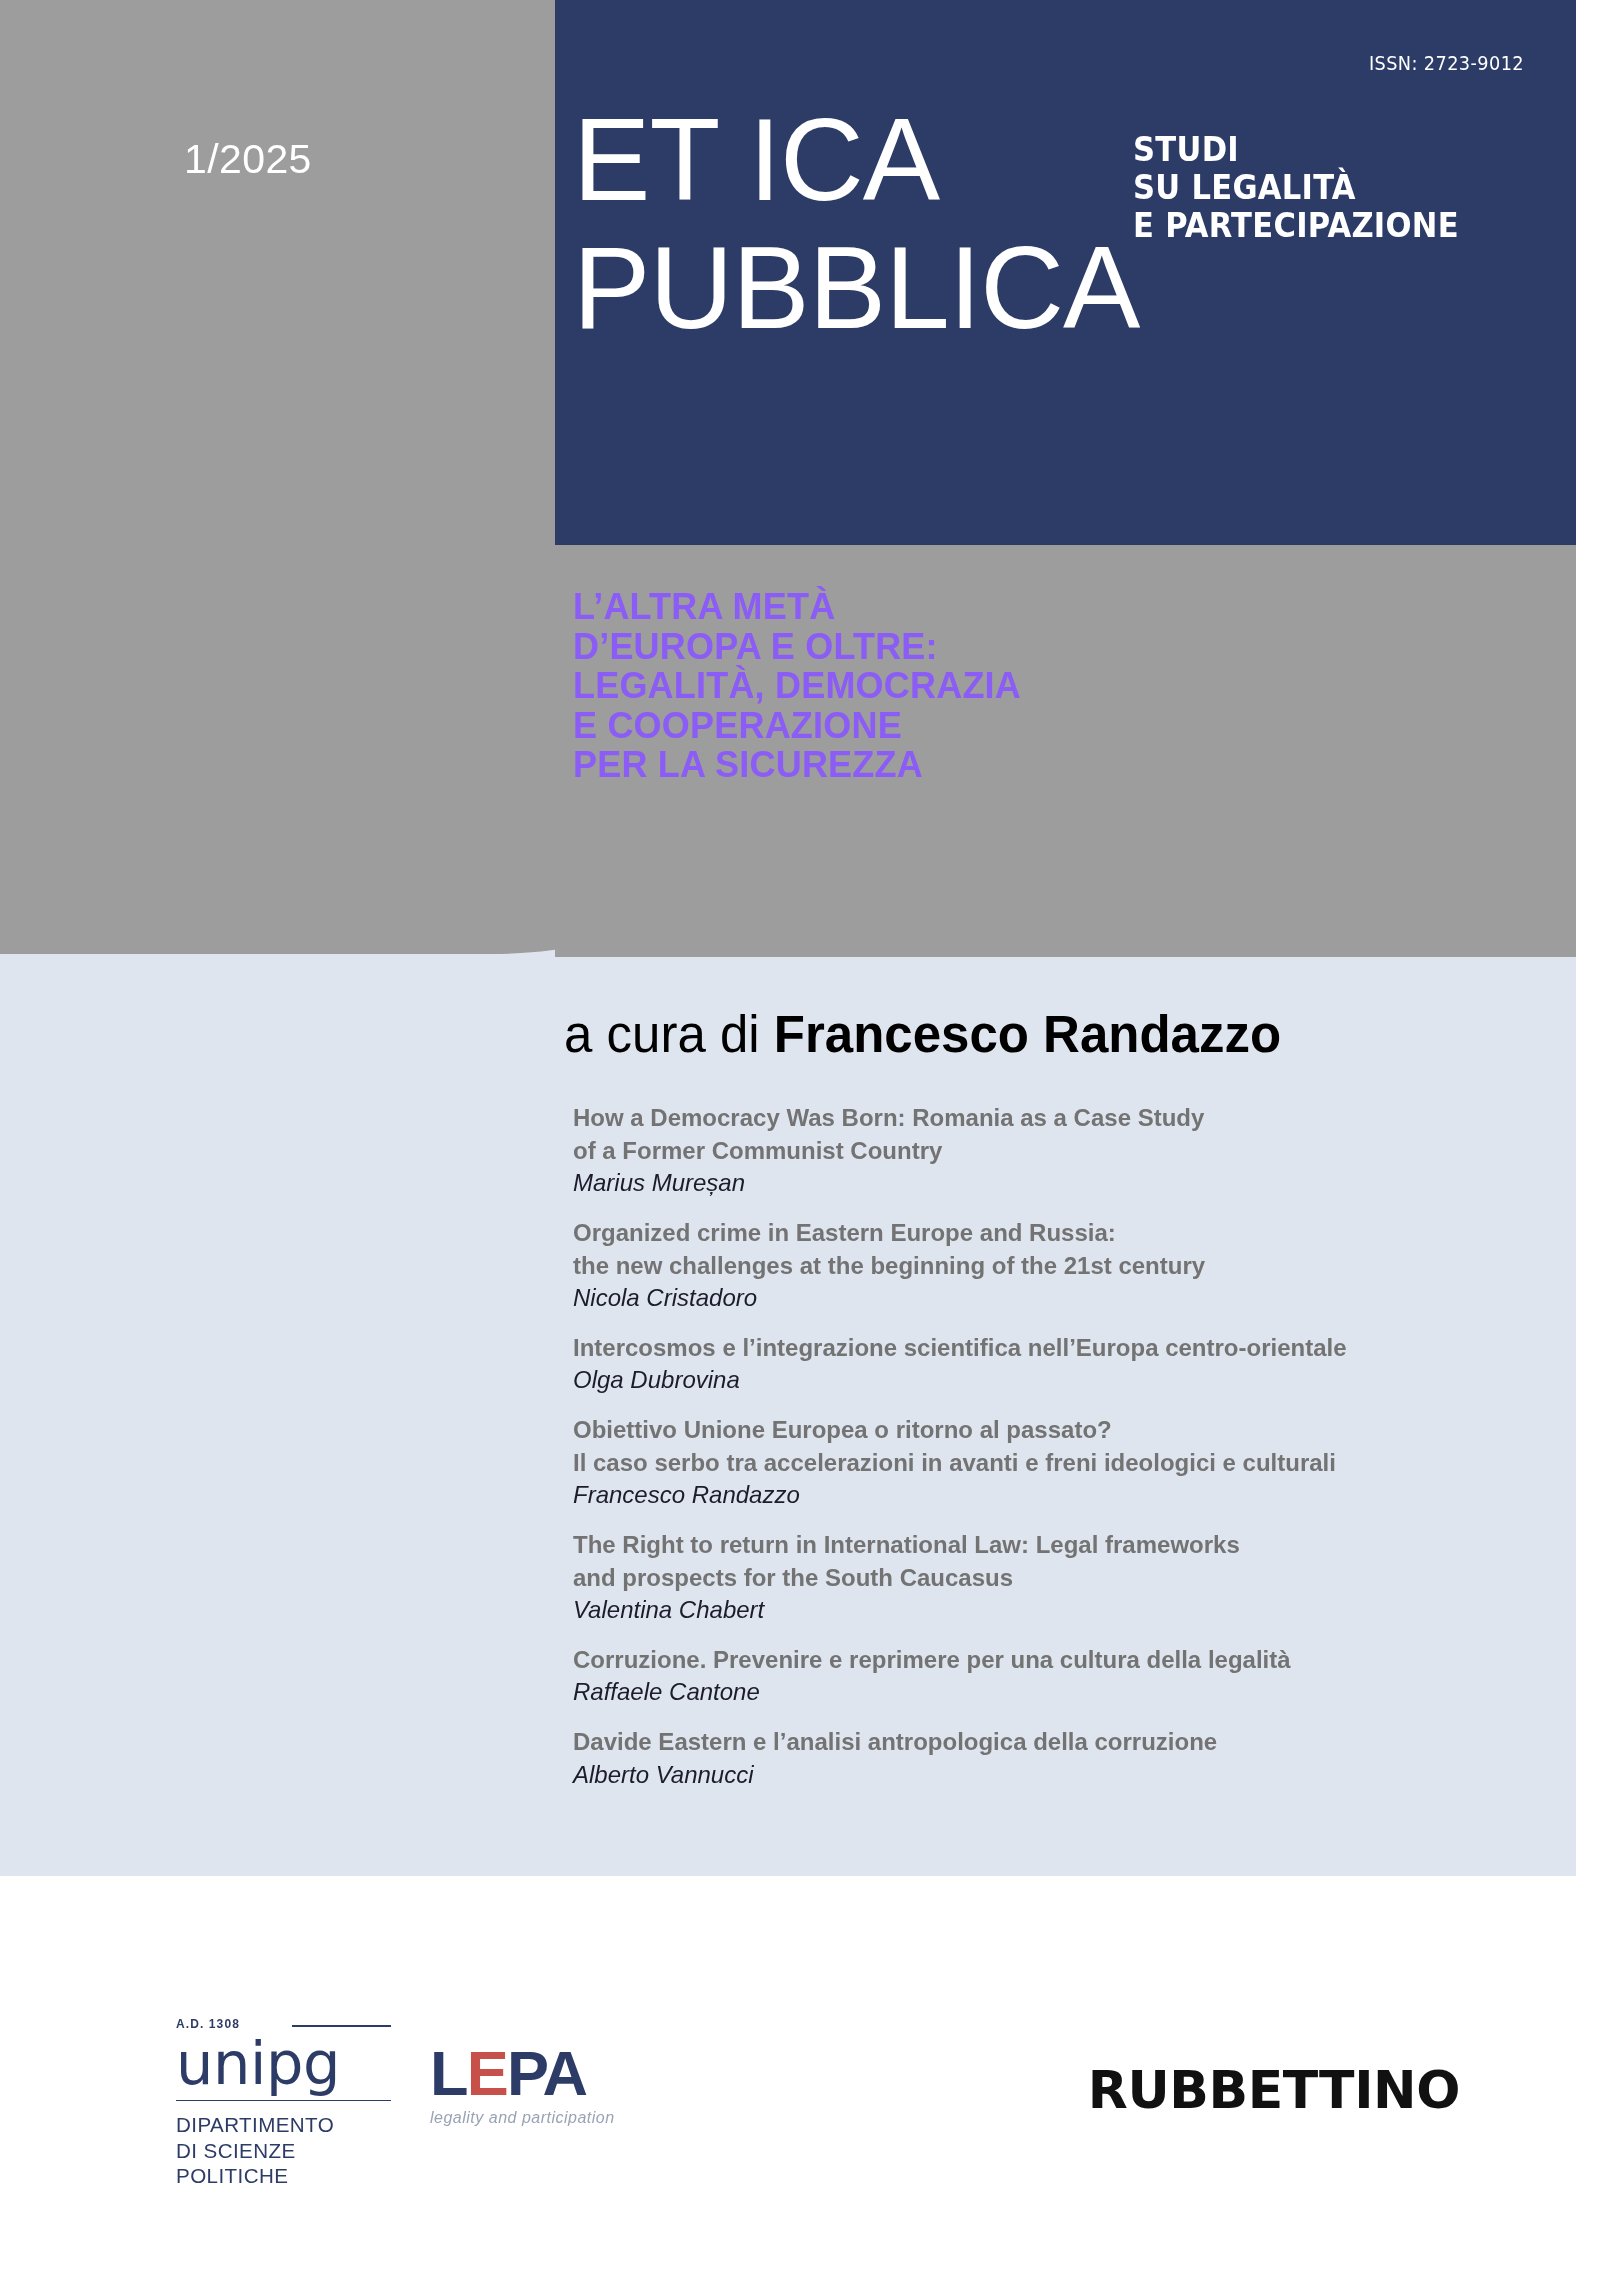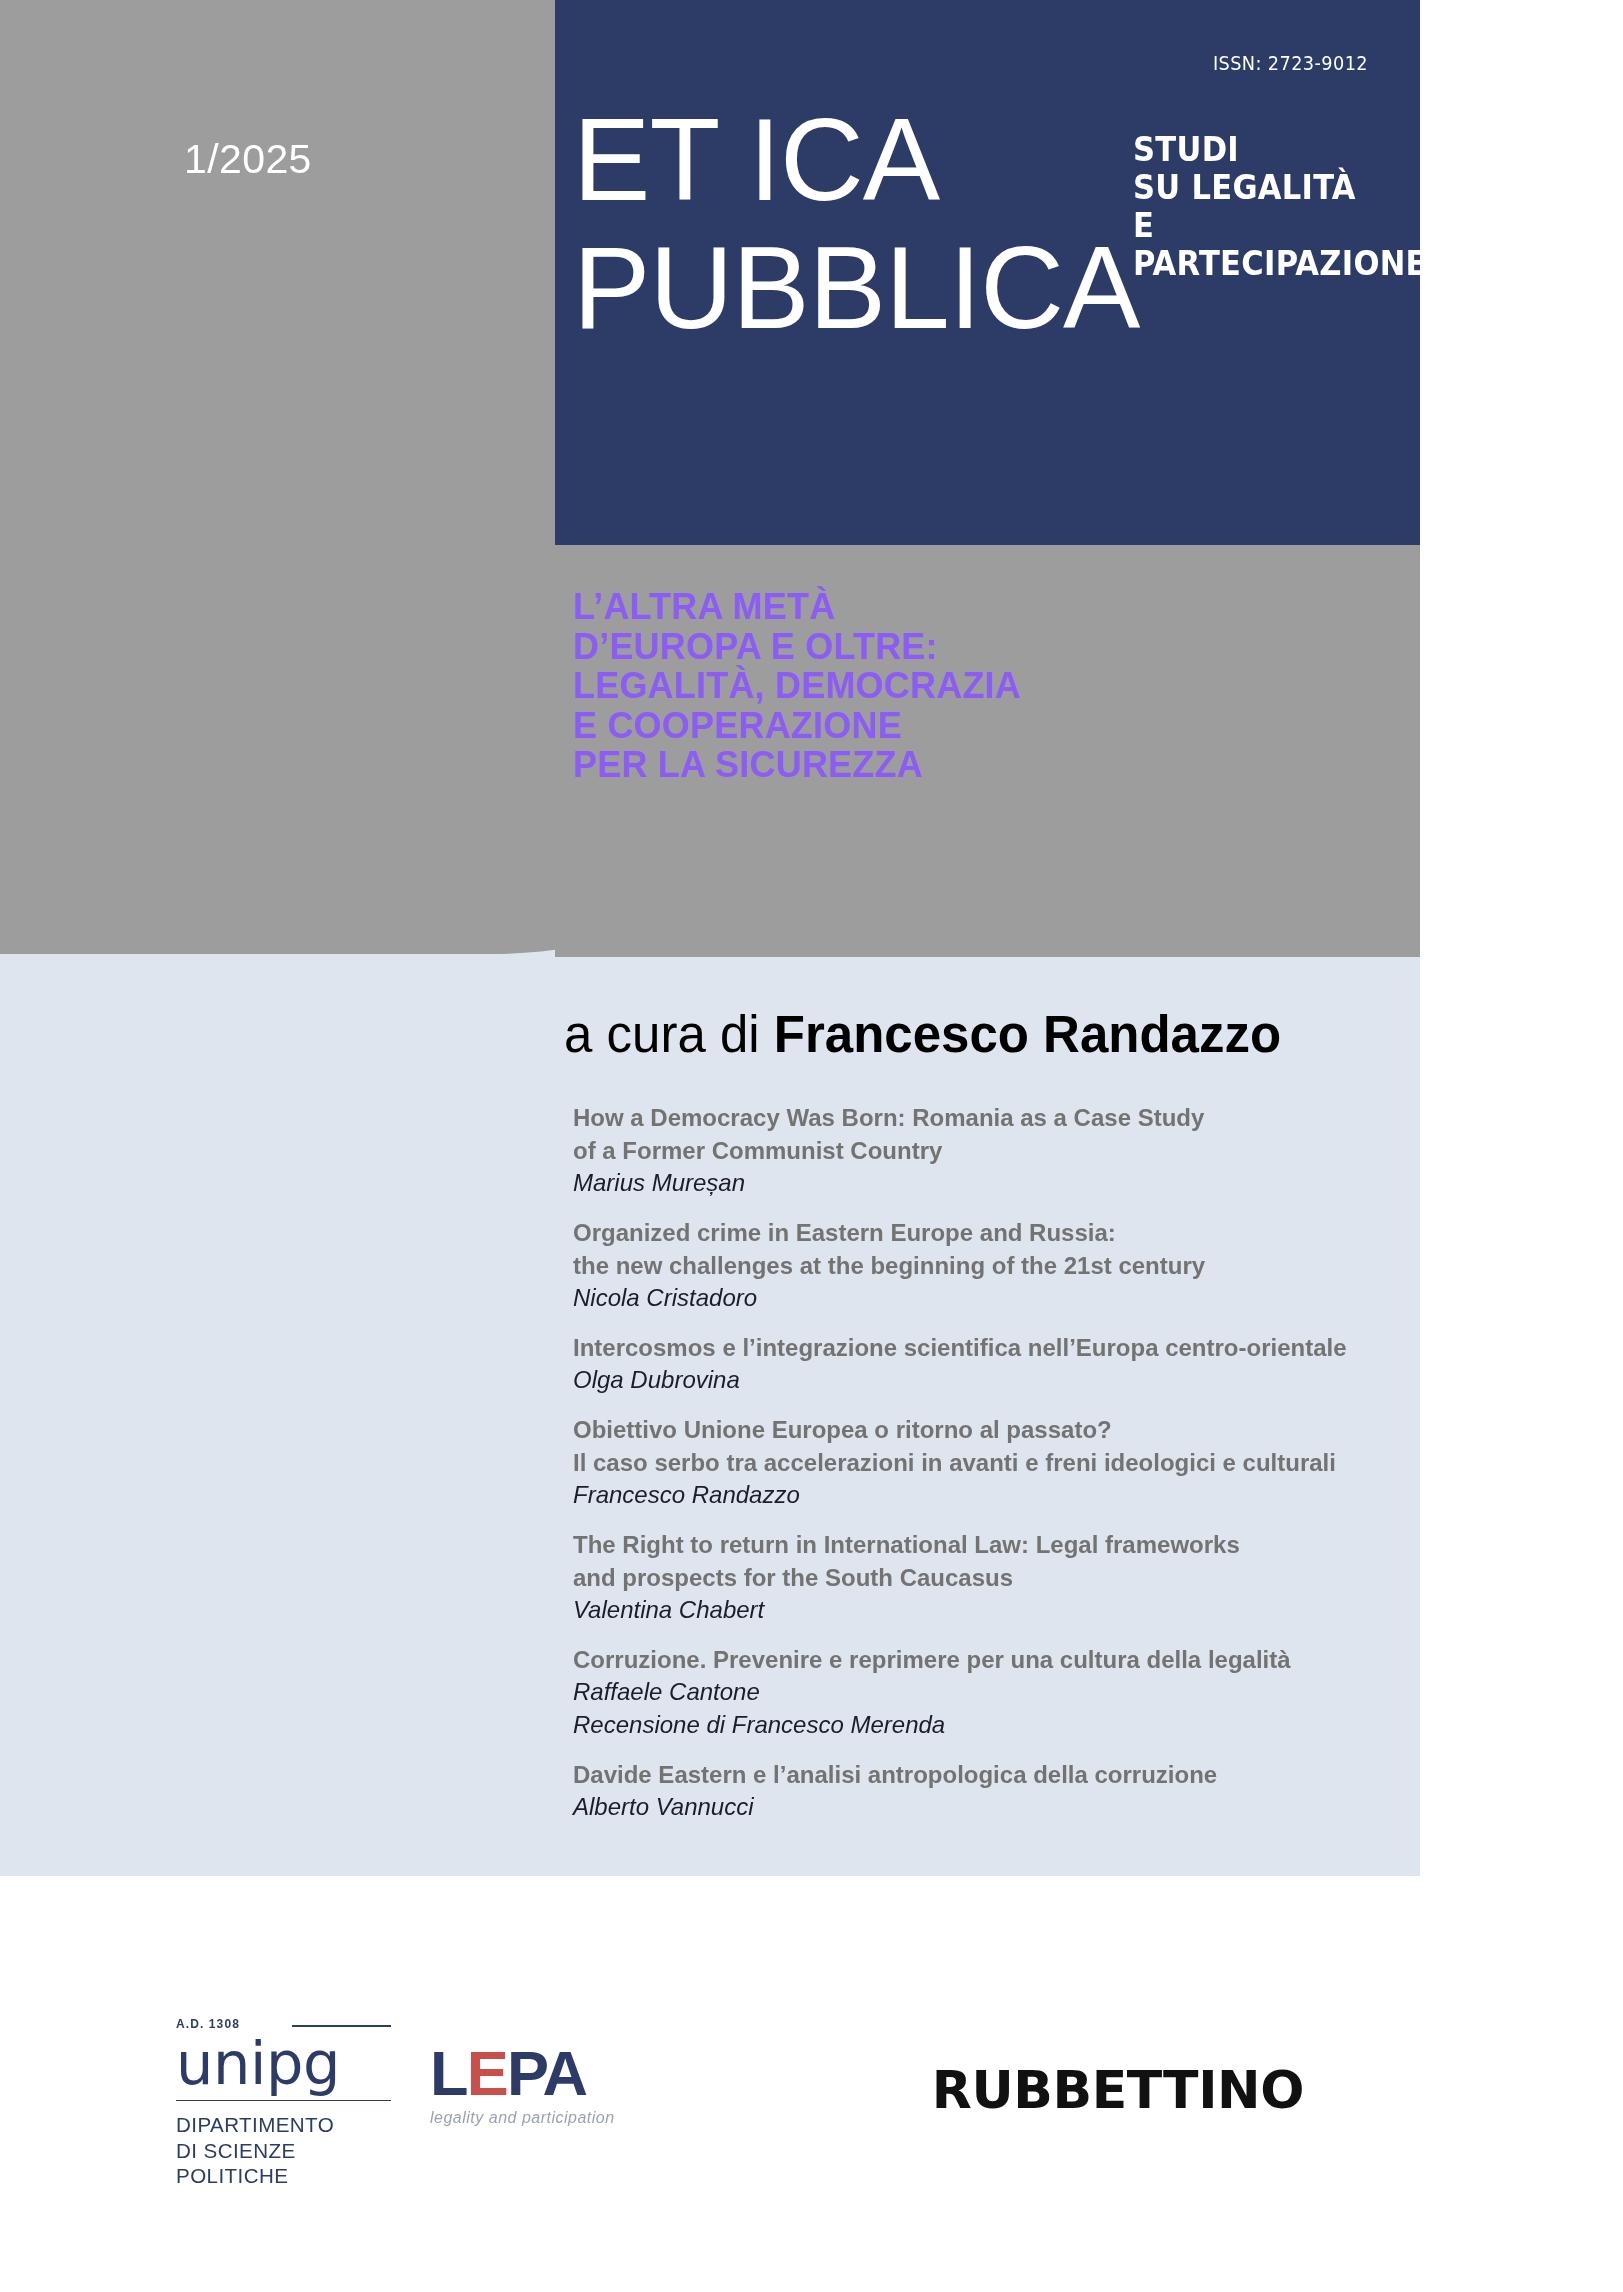--- a/index.html
+++ b/index.html
@@ -5,21 +5,21 @@
   html, body {
     margin: 0;
     padding: 0;
     background: #ffffff;
   }
   body {
     font-family: "Liberation Sans", sans-serif;
   }
   .page {
     position: relative;
-    width: 1420px;
+    width: 1576px;
     height: 2293px;
     background: #ffffff;
     overflow: hidden;
   }
 
   
   .bg-grey-blob {
     position: absolute;
     left: 0;
     top: 0;
@@ -299,21 +299,20 @@
         <div class="toc-author">Francesco Randazzo</div>
       </div>
       <div class="toc-entry">
         <div class="toc-line">The Right to return in International Law: Legal frameworks</div>
         <div class="toc-line">and prospects for the South Caucasus</div>
         <div class="toc-author">Valentina Chabert</div>
       </div>
       <div class="toc-entry">
         <div class="toc-line">Corruzione. Prevenire e reprimere per una cultura della legalità</div>
         <div class="toc-author">Raffaele Cantone</div>
-        <div class="toc-author">Recensione di Francesco Merenda</div>
       </div>
       <div class="toc-entry">
         <div class="toc-line">Davide Eastern e l’analisi antropologica della corruzione</div>
         <div class="toc-author">Alberto Vannucci</div>
       </div>
     </div>
 
   <div class="unipg">
     <div class="unipg-ad">
       <span>A.D. 1308</span>

